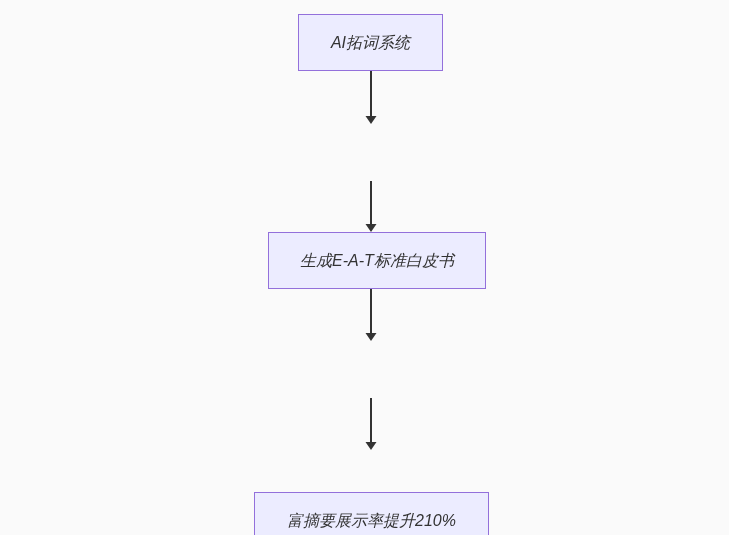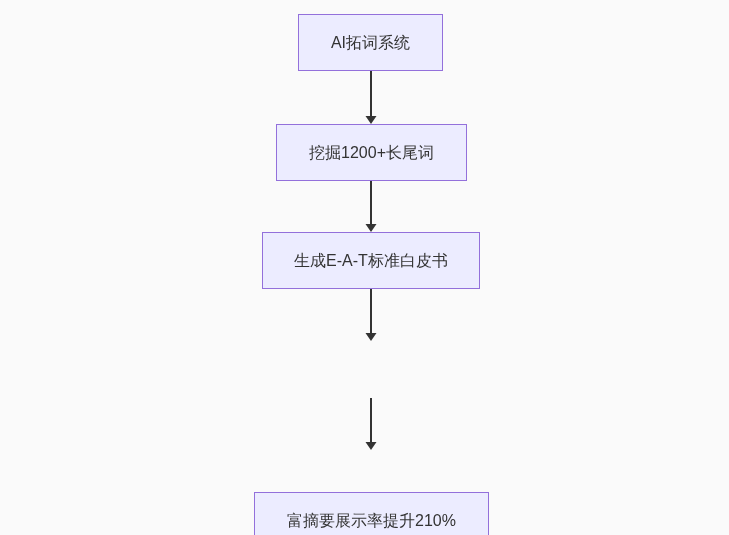--- a/index.html
+++ b/index.html
@@ -13,20 +13,21 @@
   html, body {
     width: 729px; height: 535px;
     background: var(--bg);
     font-family: "Liberation Sans", "DejaVu Sans", sans-serif;
     overflow: hidden;
   }
   .canvas {
     position: relative;
     width: 729px; height: 441px;
     background: var(--bg);
+    font-style: italic;
   }
   .edges-layer {
     position: absolute;
     left: 0; top: 0;
     width: 729px; height: 535px;
   }
   .edge-line {
     stroke: var(--arrow);
     stroke-width: 2;
   }
@@ -45,21 +46,21 @@
     text-align: center;
   }
   .flow-node .node-label {
     font-size: 16px;
     color: var(--text);
     line-height: 1.2;
     white-space: nowrap;
   }
   .node-1 { left: 298px; top: 14px;  width: 145px; }
   .node-2 { left: 276px; top: 124px; width: 191px; }
-  .node-3 { left: 262px; top: 232px; width: 218px; }
+  .node-3 { left: 268px; top: 232px; width: 218px; }
   .node-4 { left: 264px; top: 341px; width: 214px; }
   .node-5 { left: 254px; top: 450px; width: 235px; margin-top: 42px; }
 </style>
 </head>
 <body>
 
 <div class="canvas">
 
   <svg class="edges-layer" width="729" height="535" viewBox="0 0 729 535" xmlns="http://www.w3.org/2000/svg">
     <g>
@@ -77,23 +78,20 @@
     <g>
       <line class="edge-line" x1="371" y1="398" x2="371" y2="443"></line>
       <polygon class="edge-head" points="365.5,442 376.5,442 371,450"></polygon>
     </g>
   </svg>
 
   <div class="flow-node node-1">
     <span class="node-label">AI拓词系统</span>
   </div>
 
-  <div class="flow-node node-2">
-    <span class="node-label">挖掘1200+长尾词</span>
-  </div>
 
   <div class="flow-node node-3">
     <span class="node-label">生成E-A-T标准白皮书</span>
   </div>
 
 
   <div class="flow-node node-5">
     <span class="node-label">富摘要展示率提升210%</span>
   </div>
 

